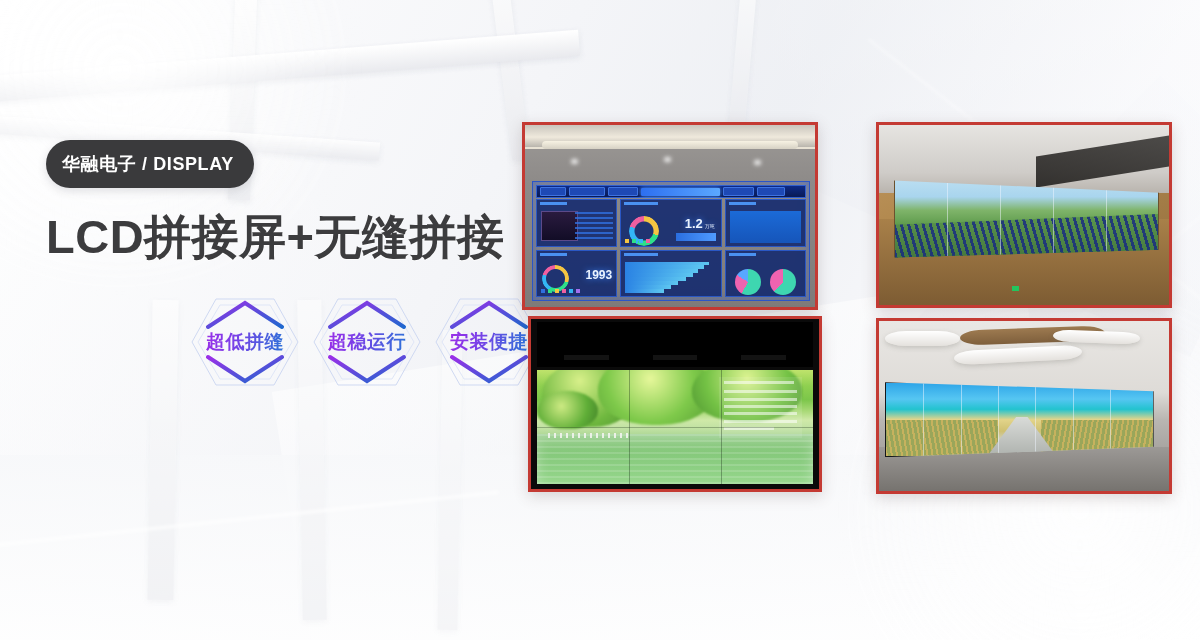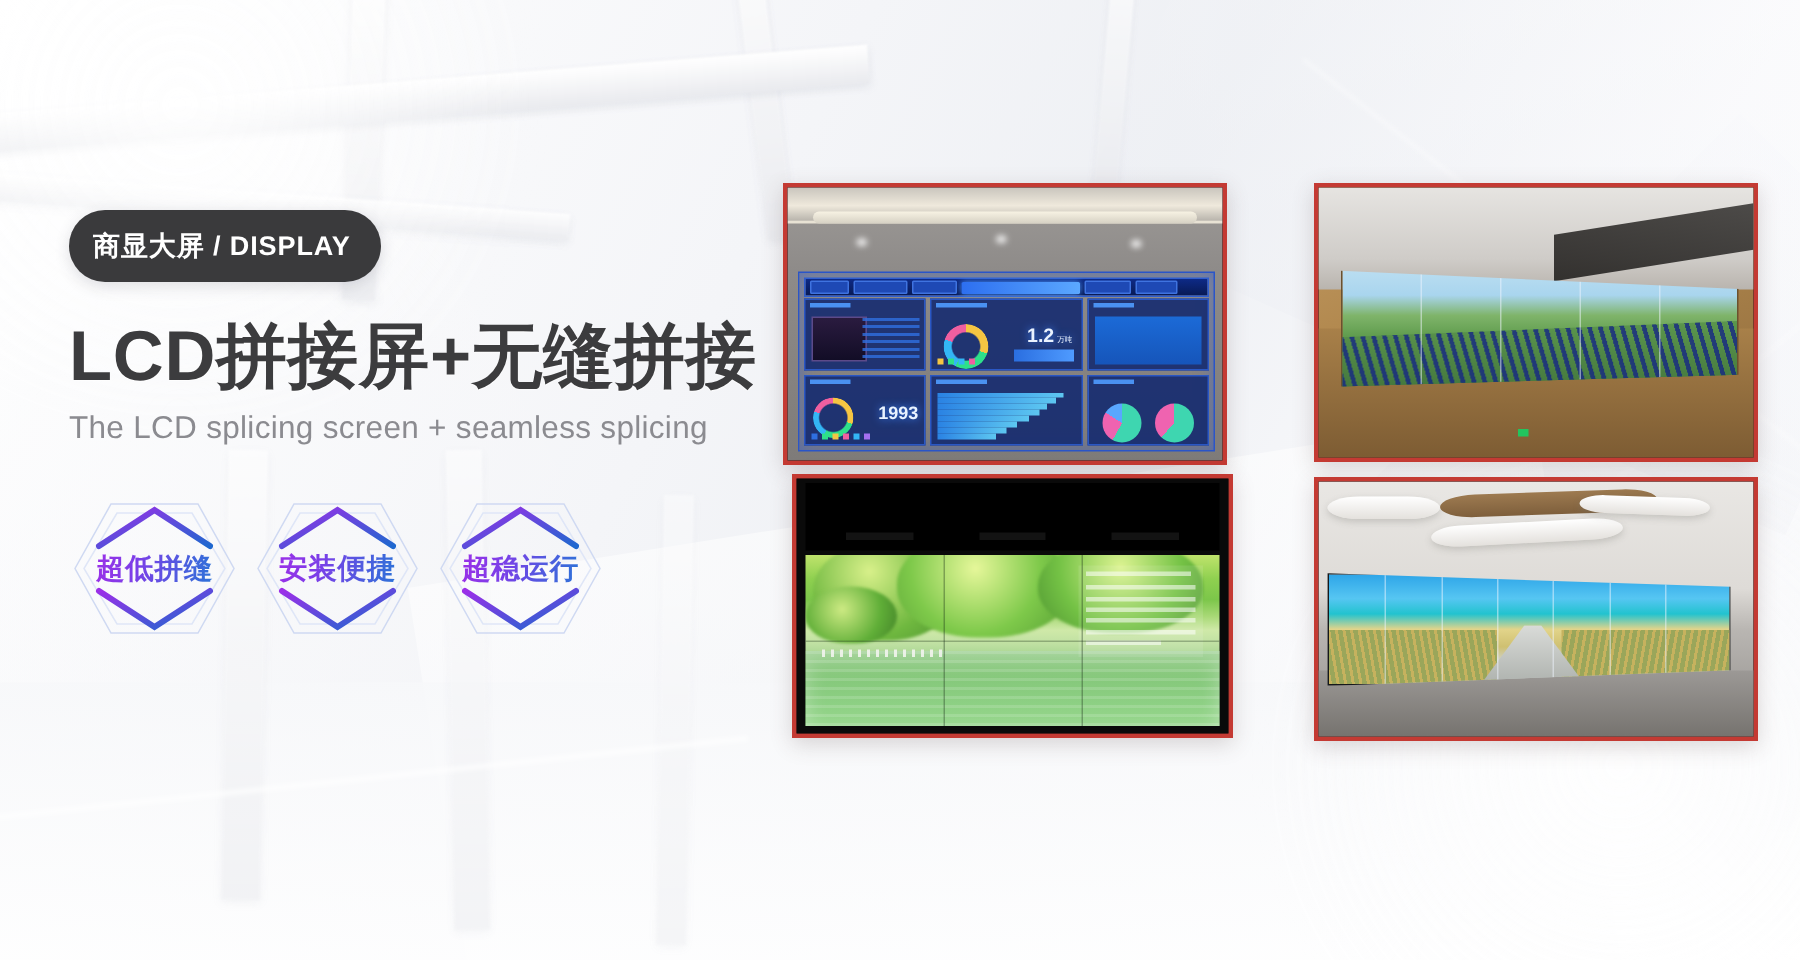--- a/index.html
+++ b/index.html
@@ -62,21 +62,21 @@
       color:#fff;font-size:23px;font-weight:bold;letter-spacing:1px;}
   .pill-sub{display:flex;align-items:center;padding:0 20px 0 16px;
       color:#fff;font-size:18px;font-weight:bold;letter-spacing:.6px;}
 
   .headline{margin-top:24px;font-size:47px;font-weight:bold;color:#3c3c3e;
       letter-spacing:.5px;line-height:1.05;white-space:nowrap;
       text-shadow:0 1px 1px rgba(255,255,255,.8);}
   .subline{margin-top:13px;font-size:21px;color:#8b8b90;letter-spacing:.2px;white-space:nowrap;}
 
   
-  .hexrow{margin-top:28px;display:flex;gap:8px;}
+  .hexrow{margin-top:28px;display:flex;gap:8px;justify-content:flex-end;}
   .hex{position:relative;width:114px;height:106px;display:flex;align-items:center;justify-content:center;}
   .hex svg{position:absolute;inset:0;width:114px;height:106px;}
   .hexlabel{position:relative;z-index:3;font-size:19px;font-weight:bold;letter-spacing:.5px;
       background:linear-gradient(100deg,#9b2fe8 0%,#7b3fe8 35%,#2b73d8 100%);
       -webkit-background-clip:text;background-clip:text;color:transparent;
       -webkit-text-fill-color:transparent;white-space:nowrap;}
 
   
   .photo{position:absolute;border:3px solid #c43a33;background:#111;
       box-shadow:0 4px 14px rgba(80,60,60,.2);overflow:hidden;}
@@ -216,25 +216,24 @@
     <div class="soft glow1"></div>
     <div class="soft glow2"></div>
     <div class="diag d1"></div>
     <div class="diag d2"></div>
     <div class="diag d3"></div>
   </div>
 
   <div class="left">
 
     <div class="pillwrap">
-      <div class="pill-sub">商显大屏 / DISPLAY</div>
+      <div class="pill-sub">华融电子 / DISPLAY</div>
     </div>
 
     <div class="headline">LCD拼接屏+无缝拼接</div>
-    <div class="subline">The LCD splicing screen + seamless splicing</div>
 
     <div class="hexrow">
 
       <div class="hex">
         <svg viewBox="0 0 114 106">
           <defs>
             <linearGradient id="hg1" x1="0" y1="0" x2="1" y2="1">
               <stop offset="0%" stop-color="#9b2fe8"></stop>
                 <stop offset="100%" stop-color="#1f68cf"></stop>
             </linearGradient>
@@ -248,31 +247,31 @@
       </div>
 
 
       <div class="hex">
         <svg viewBox="0 0 114 106">
           <polygon points="28,10 86,10 110,53 86,96 28,96 4,53" fill="none" stroke="#cfd9f2" stroke-width="1"></polygon>
           <polygon points="32,16 82,16 104,53 82,90 32,90 10,53" fill="none" stroke="#dfe6f7" stroke-width="1"></polygon>
           <polyline points="20,38 57,14 94,38" fill="none" stroke="url(#hg1)" stroke-width="4" stroke-linecap="round"></polyline>
           <polyline points="20,68 57,92 94,68" fill="none" stroke="url(#hg1)" stroke-width="4" stroke-linecap="round"></polyline>
         </svg>
-        <span class="hexlabel">安装便捷</span>
+        <span class="hexlabel">超稳运行</span>
       </div>
 
       <div class="hex">
         <svg viewBox="0 0 114 106">
           <polygon points="28,10 86,10 110,53 86,96 28,96 4,53" fill="none" stroke="#cfd9f2" stroke-width="1"></polygon>
           <polygon points="32,16 82,16 104,53 82,90 32,90 10,53" fill="none" stroke="#dfe6f7" stroke-width="1"></polygon>
           <polyline points="20,38 57,14 94,38" fill="none" stroke="url(#hg1)" stroke-width="4" stroke-linecap="round"></polyline>
           <polyline points="20,68 57,92 94,68" fill="none" stroke="url(#hg1)" stroke-width="4" stroke-linecap="round"></polyline>
         </svg>
-        <span class="hexlabel">超稳运行</span>
+        <span class="hexlabel">安装便捷</span>
       </div>
 
     </div>
   </div>
 
   <div class="photo p1">
     <div class="ph-inner">
       <div class="room1"></div>
       <div class="ceil1"></div>
       <div class="spot" style="left:16%;top:34px;"></div>

